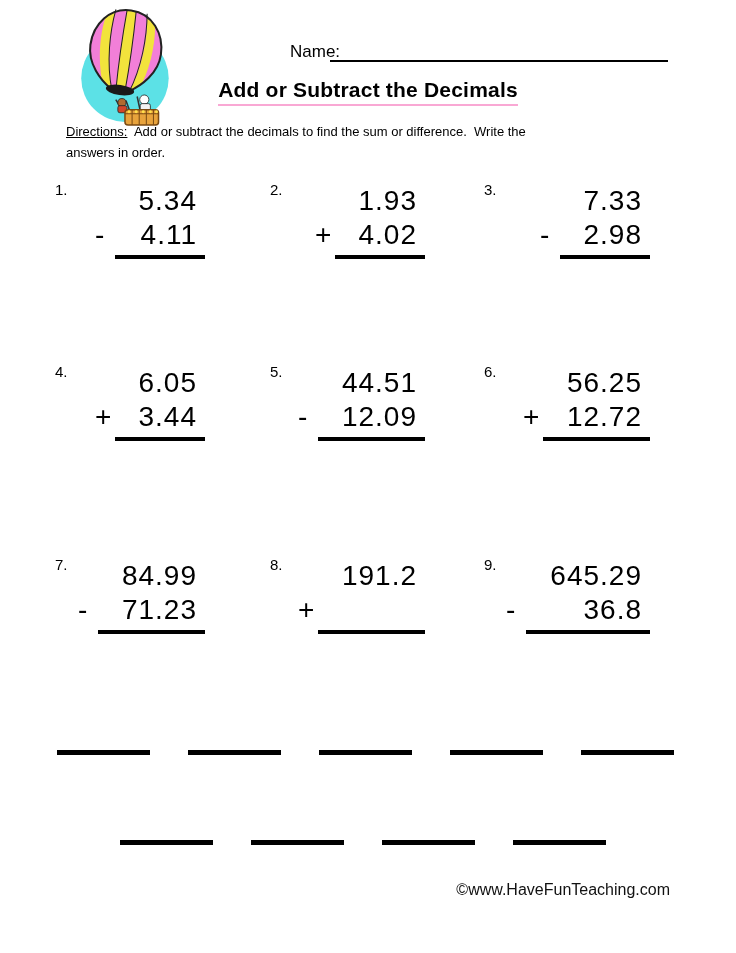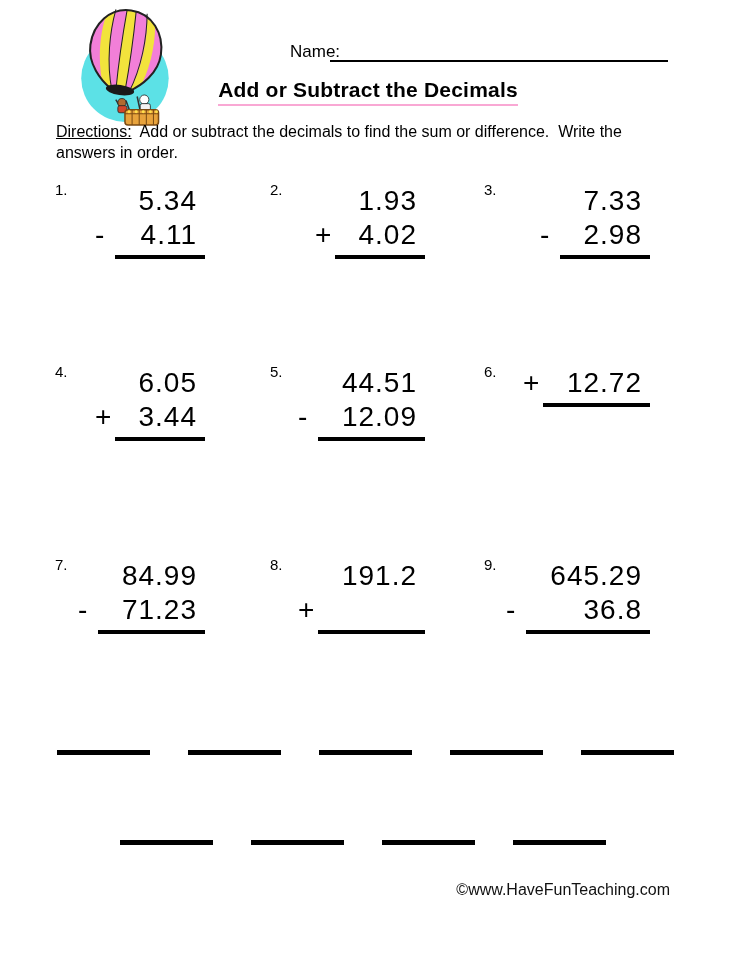--- a/index.html
+++ b/index.html
@@ -7,21 +7,21 @@
     width:736px;height:953px;background:#ffffff;position:relative;
     font-family:"Liberation Sans", sans-serif;color:#000;overflow:hidden;
   }
   
   .balloon-wrap{position:absolute;left:76px;top:6px;width:102px;height:120px;}
   .name-row{position:absolute;left:278px;top:42px;height:22px;font-size:17px;}
   .name-label{position:absolute;left:12px;top:0;}
   .name-line{position:absolute;left:52px;top:0;width:338px;height:18px;border-bottom:2px solid #000;}
   .title-row{position:absolute;left:0;top:78px;width:736px;text-align:center;}
   .title-row span{display:inline-block;font-size:21px;font-weight:bold;border-bottom:2px solid #f9a8d4;padding-bottom:2px;letter-spacing:.2px;}
-  .directions{position:absolute;left:56px;top:121px;width:616px;font-size:16px;line-height:21px;}
+  .directions{position:absolute;left:66px;top:121px;width:616px;font-size:13px;line-height:21px;}
   .directions .dlabel{text-decoration:underline;}
   .directions .drest{white-space:pre;}
   
   .cell{position:absolute;height:90px;}
   .c1{left:55px;width:150px;}
   .c2{left:270px;width:155px;}
   .c3{left:484px;width:166px;}
   .r1{top:172px;}
   .r2{top:354px;}
   .r3{top:547px;}
@@ -152,20 +152,21 @@
     <div class="oprow" style="width: 127px;">
         <span>-</span>
         <span class="operand-b">12.09</span>
       </div>
     <div class="bar" style="width: 107px;"></div>
   </div>
 </div>
 <div class="cell r2 c3">
   <span class="pnum">6.</span>
   <div class="stack" style="width: 127px;">
+    <div class="operand-a">56.25</div>
     <div class="oprow" style="width: 127px;">
         <span>+</span>
         <span class="operand-b">12.72</span>
       </div>
     <div class="bar" style="width: 107px;"></div>
   </div>
 </div>
 <div class="cell r3 c1">
   <span class="pnum">7.</span>
   <div class="stack" style="width: 127px;">

